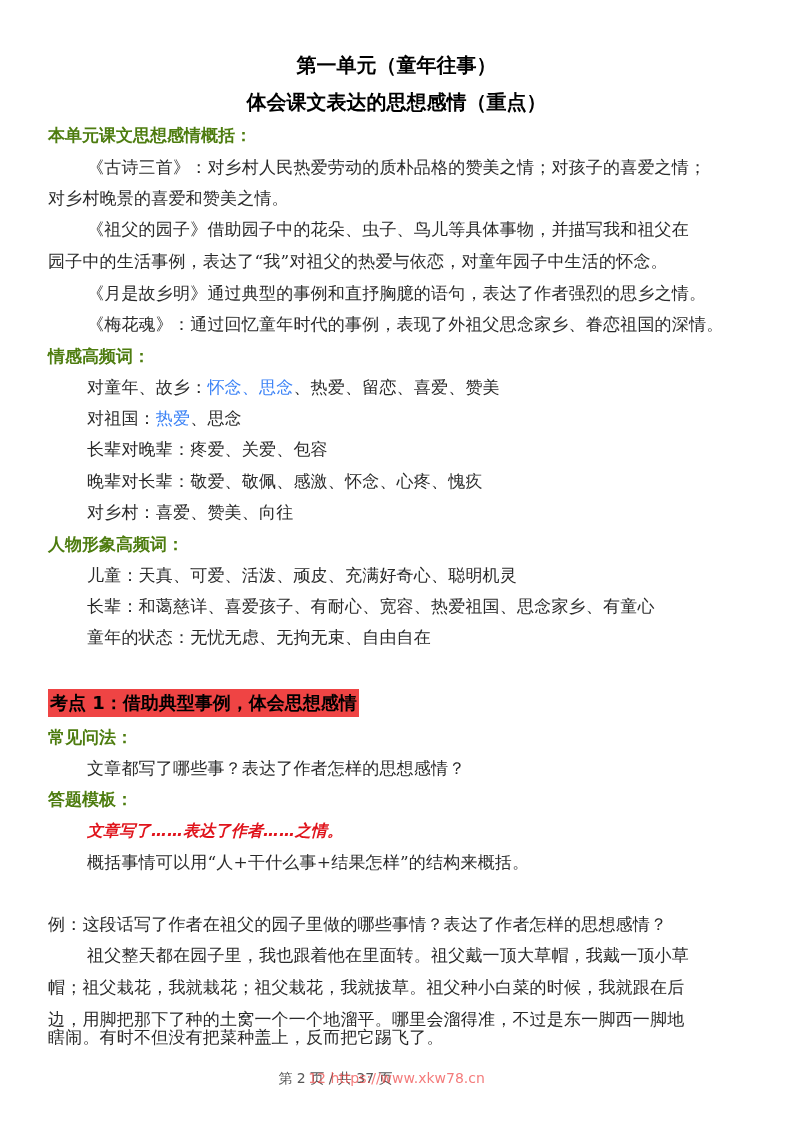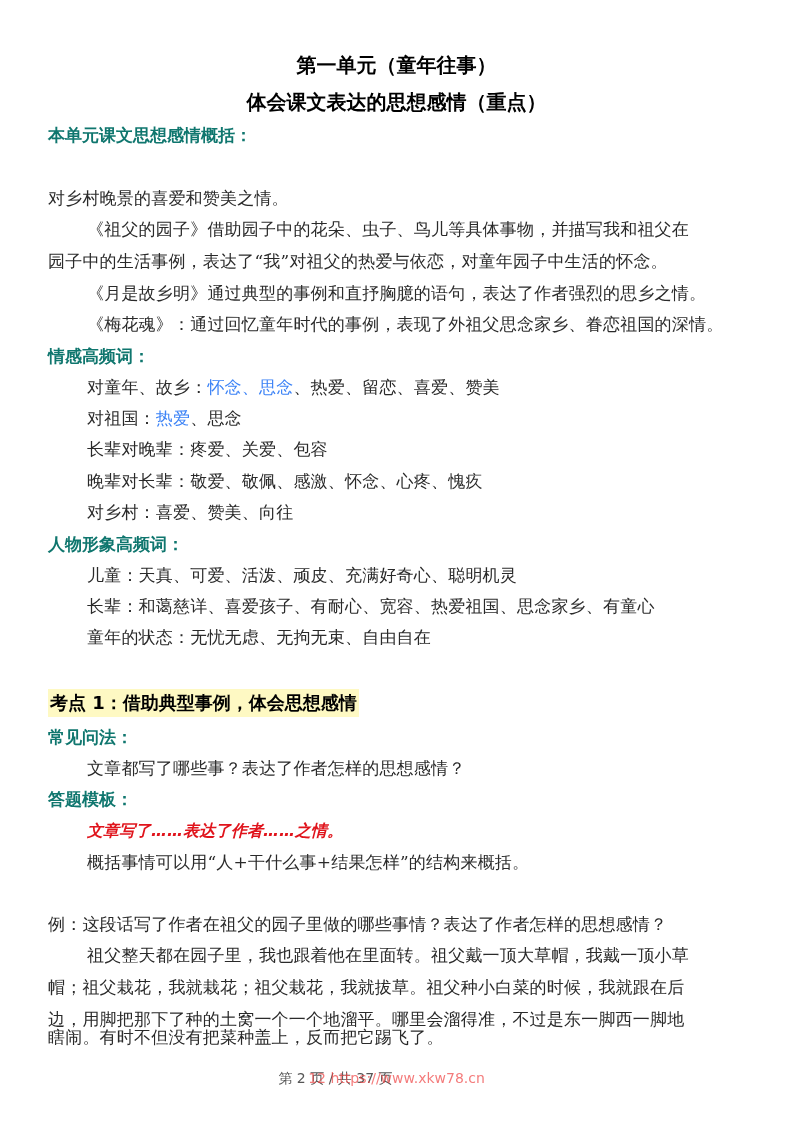--- a/index.html
+++ b/index.html
@@ -3,44 +3,45 @@
 <meta charset="utf-8">
 <style>
   html, body { margin: 0; padding: 0; background: #ffffff; }
   body { width: 793px; height: 1122px; position: relative; overflow: hidden;
          font-family: "DejaVu Serif", "Liberation Serif", serif; color: #222; }
   .page { position: absolute; left: 0; top: 0; width: 793px; height: 1122px; }
   .title { position: absolute; left: 0; width: 793px; text-align: center;
            font-family: "DejaVu Sans", "Liberation Sans", sans-serif; font-weight: bold;
            font-size: 20px; color: #000; }
   .heading { position: absolute; left: 48px; font-family: "DejaVu Sans", "Liberation Sans", sans-serif;
-             font-weight: bold; font-size: 17px; color: #0f766e; white-space: nowrap; }
+             font-weight: bold; font-size: 17px; color: #4d7c0f; white-space: nowrap; }
   .line { position: absolute; font-size: 17px; white-space: nowrap; color: #2a2a2a; letter-spacing: 0.2px; }
   .indent { left: 87px; }
   .flush { left: 48px; }
   .red { color: #3b82f6; }
-  .highlight { position: absolute; left: 48px; top: 689px; background: #fef9c3;
+  .highlight { position: absolute; left: 48px; top: 689px; background: #ef4444;
                font-family: "DejaVu Sans", "Liberation Sans", sans-serif; font-weight: bold;
                font-size: 18px; color: #000; padding: 2px 2px; white-space: nowrap; }
   .template { position: absolute; left: 87px; font-family: "DejaVu Sans", "Liberation Sans", sans-serif;
               font-weight: bold; font-size: 16px; color: #e0141c; white-space: nowrap; }
   .footer { position: absolute; top: 1070px; left: 0; width: 671px; text-align: center;
             font-family: "DejaVu Sans", "Liberation Sans", sans-serif; font-size: 14px; color: #555; }
   .footer .wm { position: absolute; left: 0; width: 793px; text-align: center; color: #ef4444; opacity: 0.7; }
 </style>
 </head>
 <body>
 
 <div class="page">
 
   <div class="title" style="top:52px;">第一单元（童年往事）</div>
   <div class="title" style="top:89px;">体会课文表达的思想感情（重点）</div>
 
   <div class="heading" style="top:124px;">本单元课文思想感情概括：</div>
 
+  <div class="line indent" style="top:156px;">《古诗三首》：对乡村人民热爱劳动的质朴品格的赞美之情；对孩子的喜爱之情；</div>
   <div class="line flush" style="top:187px;">对乡村晚景的喜爱和赞美之情。</div>
   <div class="line indent" style="top:218px;">《祖父的园子》借助园子中的花朵、虫子、鸟儿等具体事物，并描写我和祖父在</div>
   <div class="line flush" style="top:250px;">园子中的生活事例，表达了“我”对祖父的热爱与依恋，对童年园子中生活的怀念。</div>
   <div class="line indent" style="top:282px;">《月是故乡明》通过典型的事例和直抒胸臆的语句，表达了作者强烈的思乡之情。</div>
   <div class="line indent" style="top:313px;">《梅花魂》：通过回忆童年时代的事例，表现了外祖父思念家乡、眷恋祖国的深情。</div>
 
   <div class="heading" style="top:345px;">情感高频词：</div>
 
   <div class="line indent" style="top:376px;">
     <span>对童年、故乡：</span><span class="red">怀念、思念</span><span>、热爱、留恋、喜爱、赞美</span>

